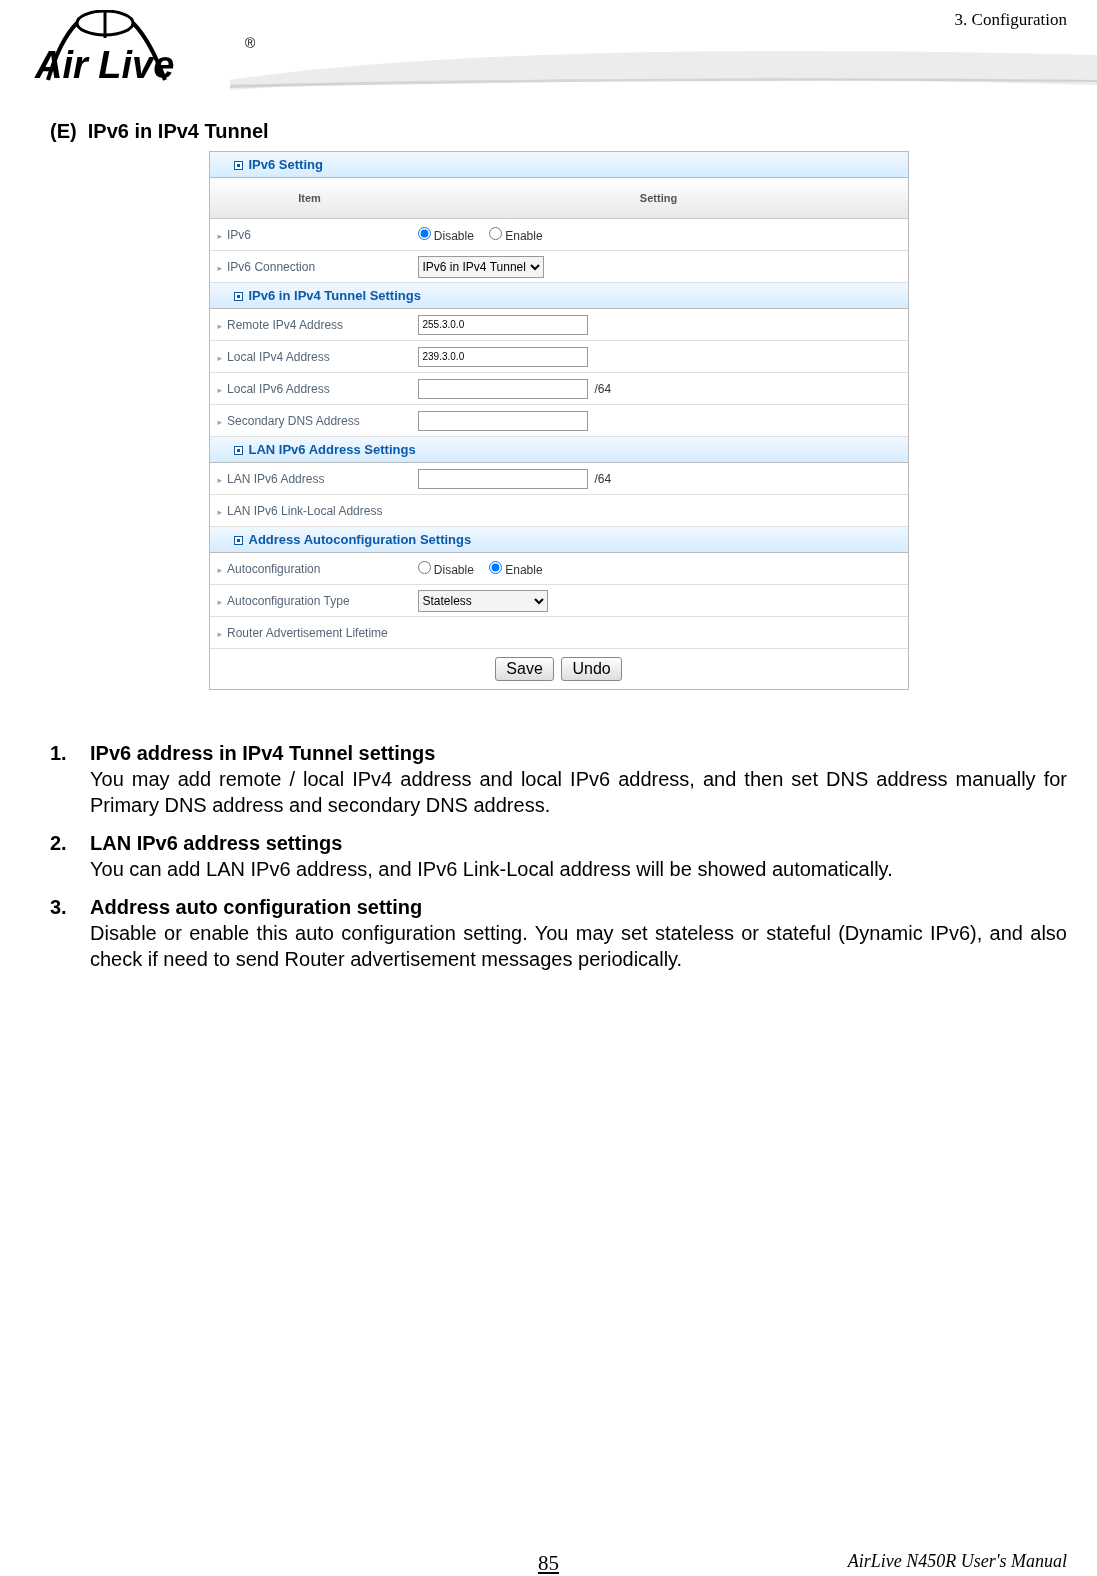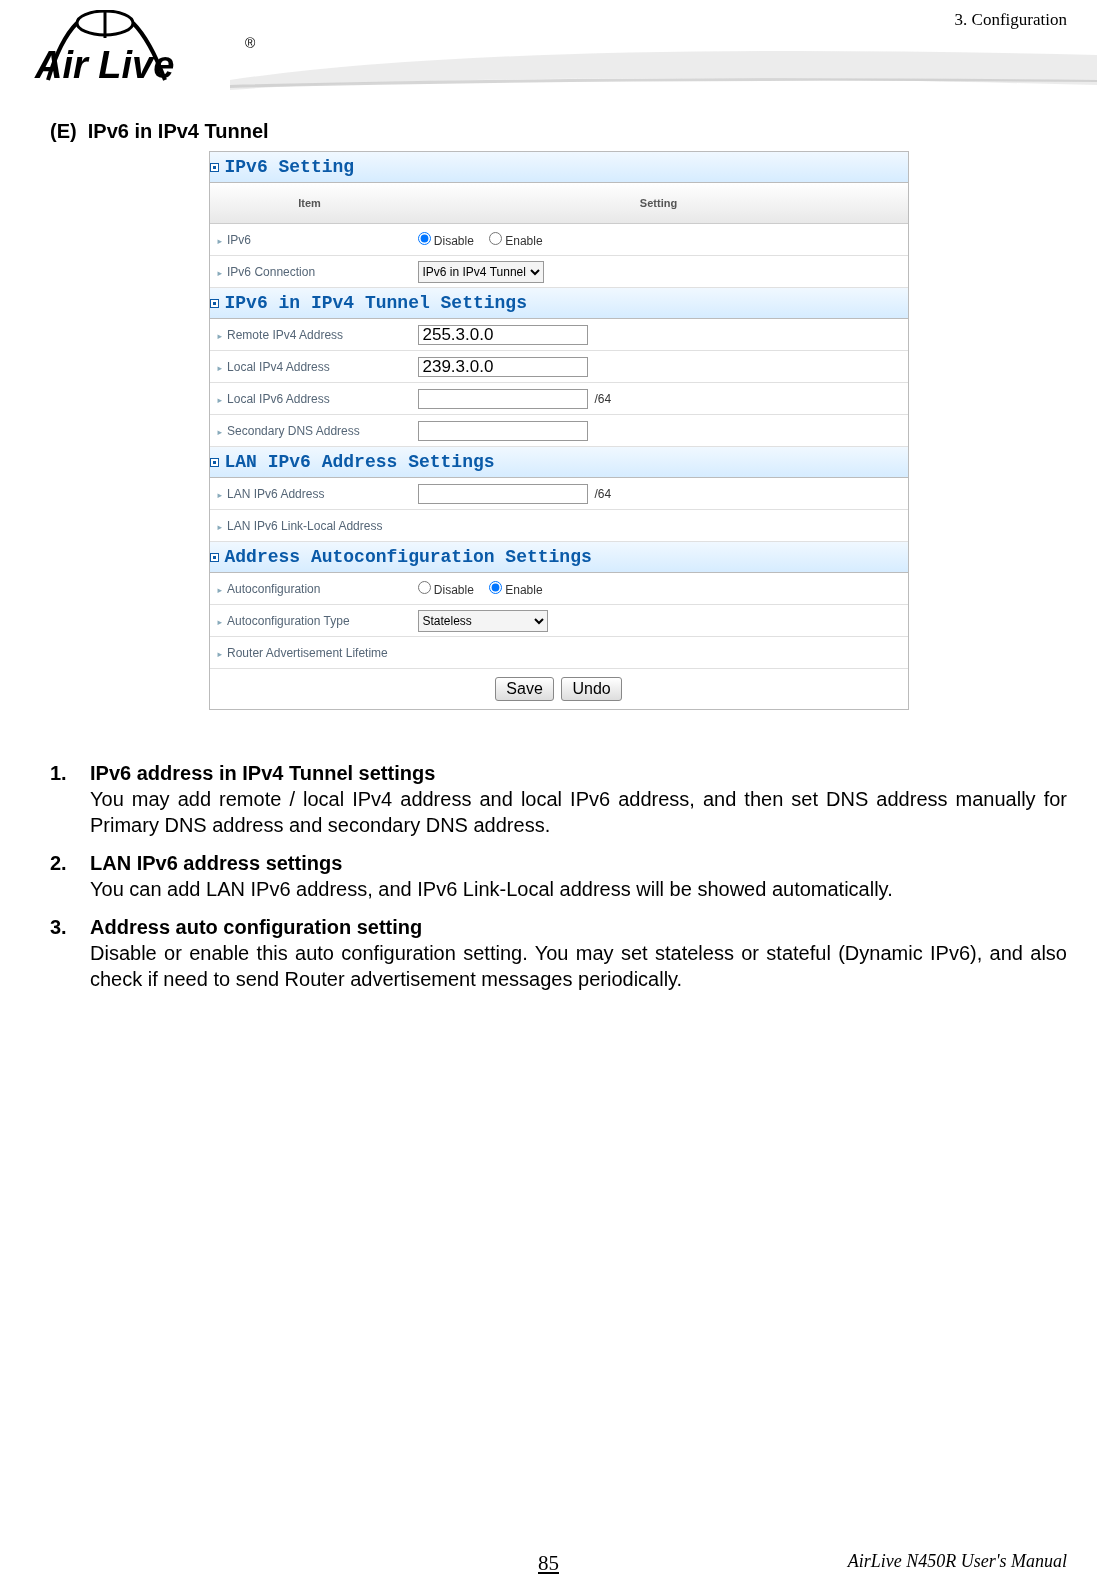--- a/index.html
+++ b/index.html
@@ -49,24 +49,23 @@
       margin: 5px auto 50px auto;
       border: 1px solid #bbb;
       font-size: 13px;
       color: #555;
       font-family: Arial, sans-serif;
     }
     .panel-header {
       background: linear-gradient(#f0f8ff, #d6ecff);
       color: #0a5aa8;
       font-weight: bold;
-      padding: 5px 0;
+      padding: 5px 24px;
       border-bottom: 1px solid #bbb;
-      font-size: 18px;
-      font-family: Liberation Mono, monospace;
+      font-size: 13px;
     }
     .panel-header .bullet-sq {
       display: inline-block;
       width: 9px; height: 9px;
       background: #fff;
       border: 1px solid #0a5aa8;
       margin-right: 6px;
       vertical-align: middle;
       position: relative;
     }
@@ -114,21 +113,21 @@
       display: flex;
       align-items: center;
       gap: 7px;
       color: #333;
       font-size: 12px;
     }
     .row input[type="text"] {
       height: 20px;
       border: 1px solid #999;
       padding: 1px 4px;
-      font-size: 17px;
+      font-size: 10px;
     }
     .row select {
       height: 22px;
       font-size: 12px;
       border: 1px solid #999;
       background: #f4f4f4;
     }
     .radio-group label {
       font-size: 12px;
       color: #333;

